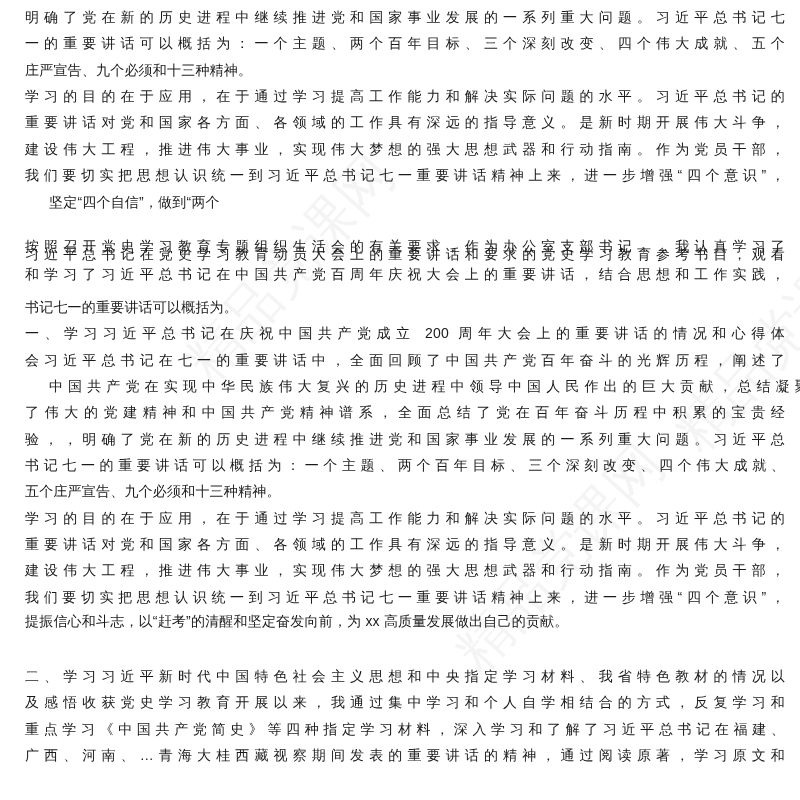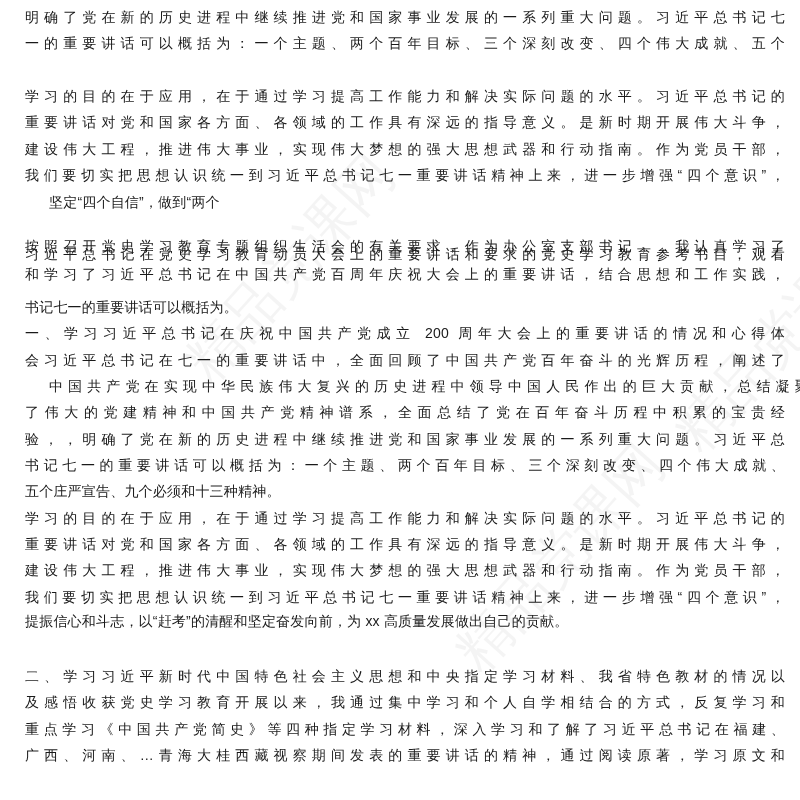--- a/index.html
+++ b/index.html
@@ -50,20 +50,21 @@
 </style>
 </head>
 <body>
 
 <div class="page" id="page">
   <div class="watermark" style="left:150px; top:230px;">精品党课网</div>
   <div class="watermark" style="left:420px; top:520px;">精品党课网</div>
   <div class="watermark" style="left:640px; top:300px;">精品党课网</div>
 <div class="line justify" style="top: 4px;">明确了党在新的历史进程中继续推进党和国家事业发展的一系列重大问题。习近平总书记七</div>
     <div class="line justify" style="top: 30.4px;">一的重要讲话可以概括为：一个主题、两个百年目标、三个深刻改变、四个伟大成就、五个</div>
+    <div class="line" style="top: 56.7px;">庄严宣告、九个必须和十三种精神。</div>
     <div class="line justify" style="top: 83.1px;">学习的目的在于应用，在于通过学习提高工作能力和解决实际问题的水平。习近平总书记的</div>
     <div class="line justify" style="top: 109.4px;">重要讲话对党和国家各方面、各领域的工作具有深远的指导意义。是新时期开展伟大斗争，</div>
     <div class="line justify" style="top: 135.8px;">建设伟大工程，推进伟大事业，实现伟大梦想的强大思想武器和行动指南。作为党员干部，</div>
     <div class="line justify" style="top: 162.1px;">我们要切实把思想认识统一到习近平总书记七一重要讲话精神上来，进一步增强“四个意识”，</div>
     <div class="line" style="top: 188.5px; margin-left: 24px;">坚定“四个自信”，做到“两个</div>
     <div class="line justify" style="top: 233px;">按照召开党史学习教育专题组织生活会的有关要求，作为办公室支部书记，，我认真学习了</div>
     <div class="line justify" style="top: 241.2px;">习近平总书记在党史学习教育动员大会上的重要讲话和要求的党史学习教育参考书目，观看</div>
     <div class="line justify" style="top: 261px;">和学习了习近平总书记在中国共产党百周年庆祝大会上的重要讲话，结合思想和工作实践，</div>
     <div class="line" style="top: 293.9px;">书记七一的重要讲话可以概括为。</div>
     <div class="line justify" style="top: 320.2px;">一、学习习近平总书记在庆祝中国共产党成立 200 周年大会上的重要讲话的情况和心得体</div>

